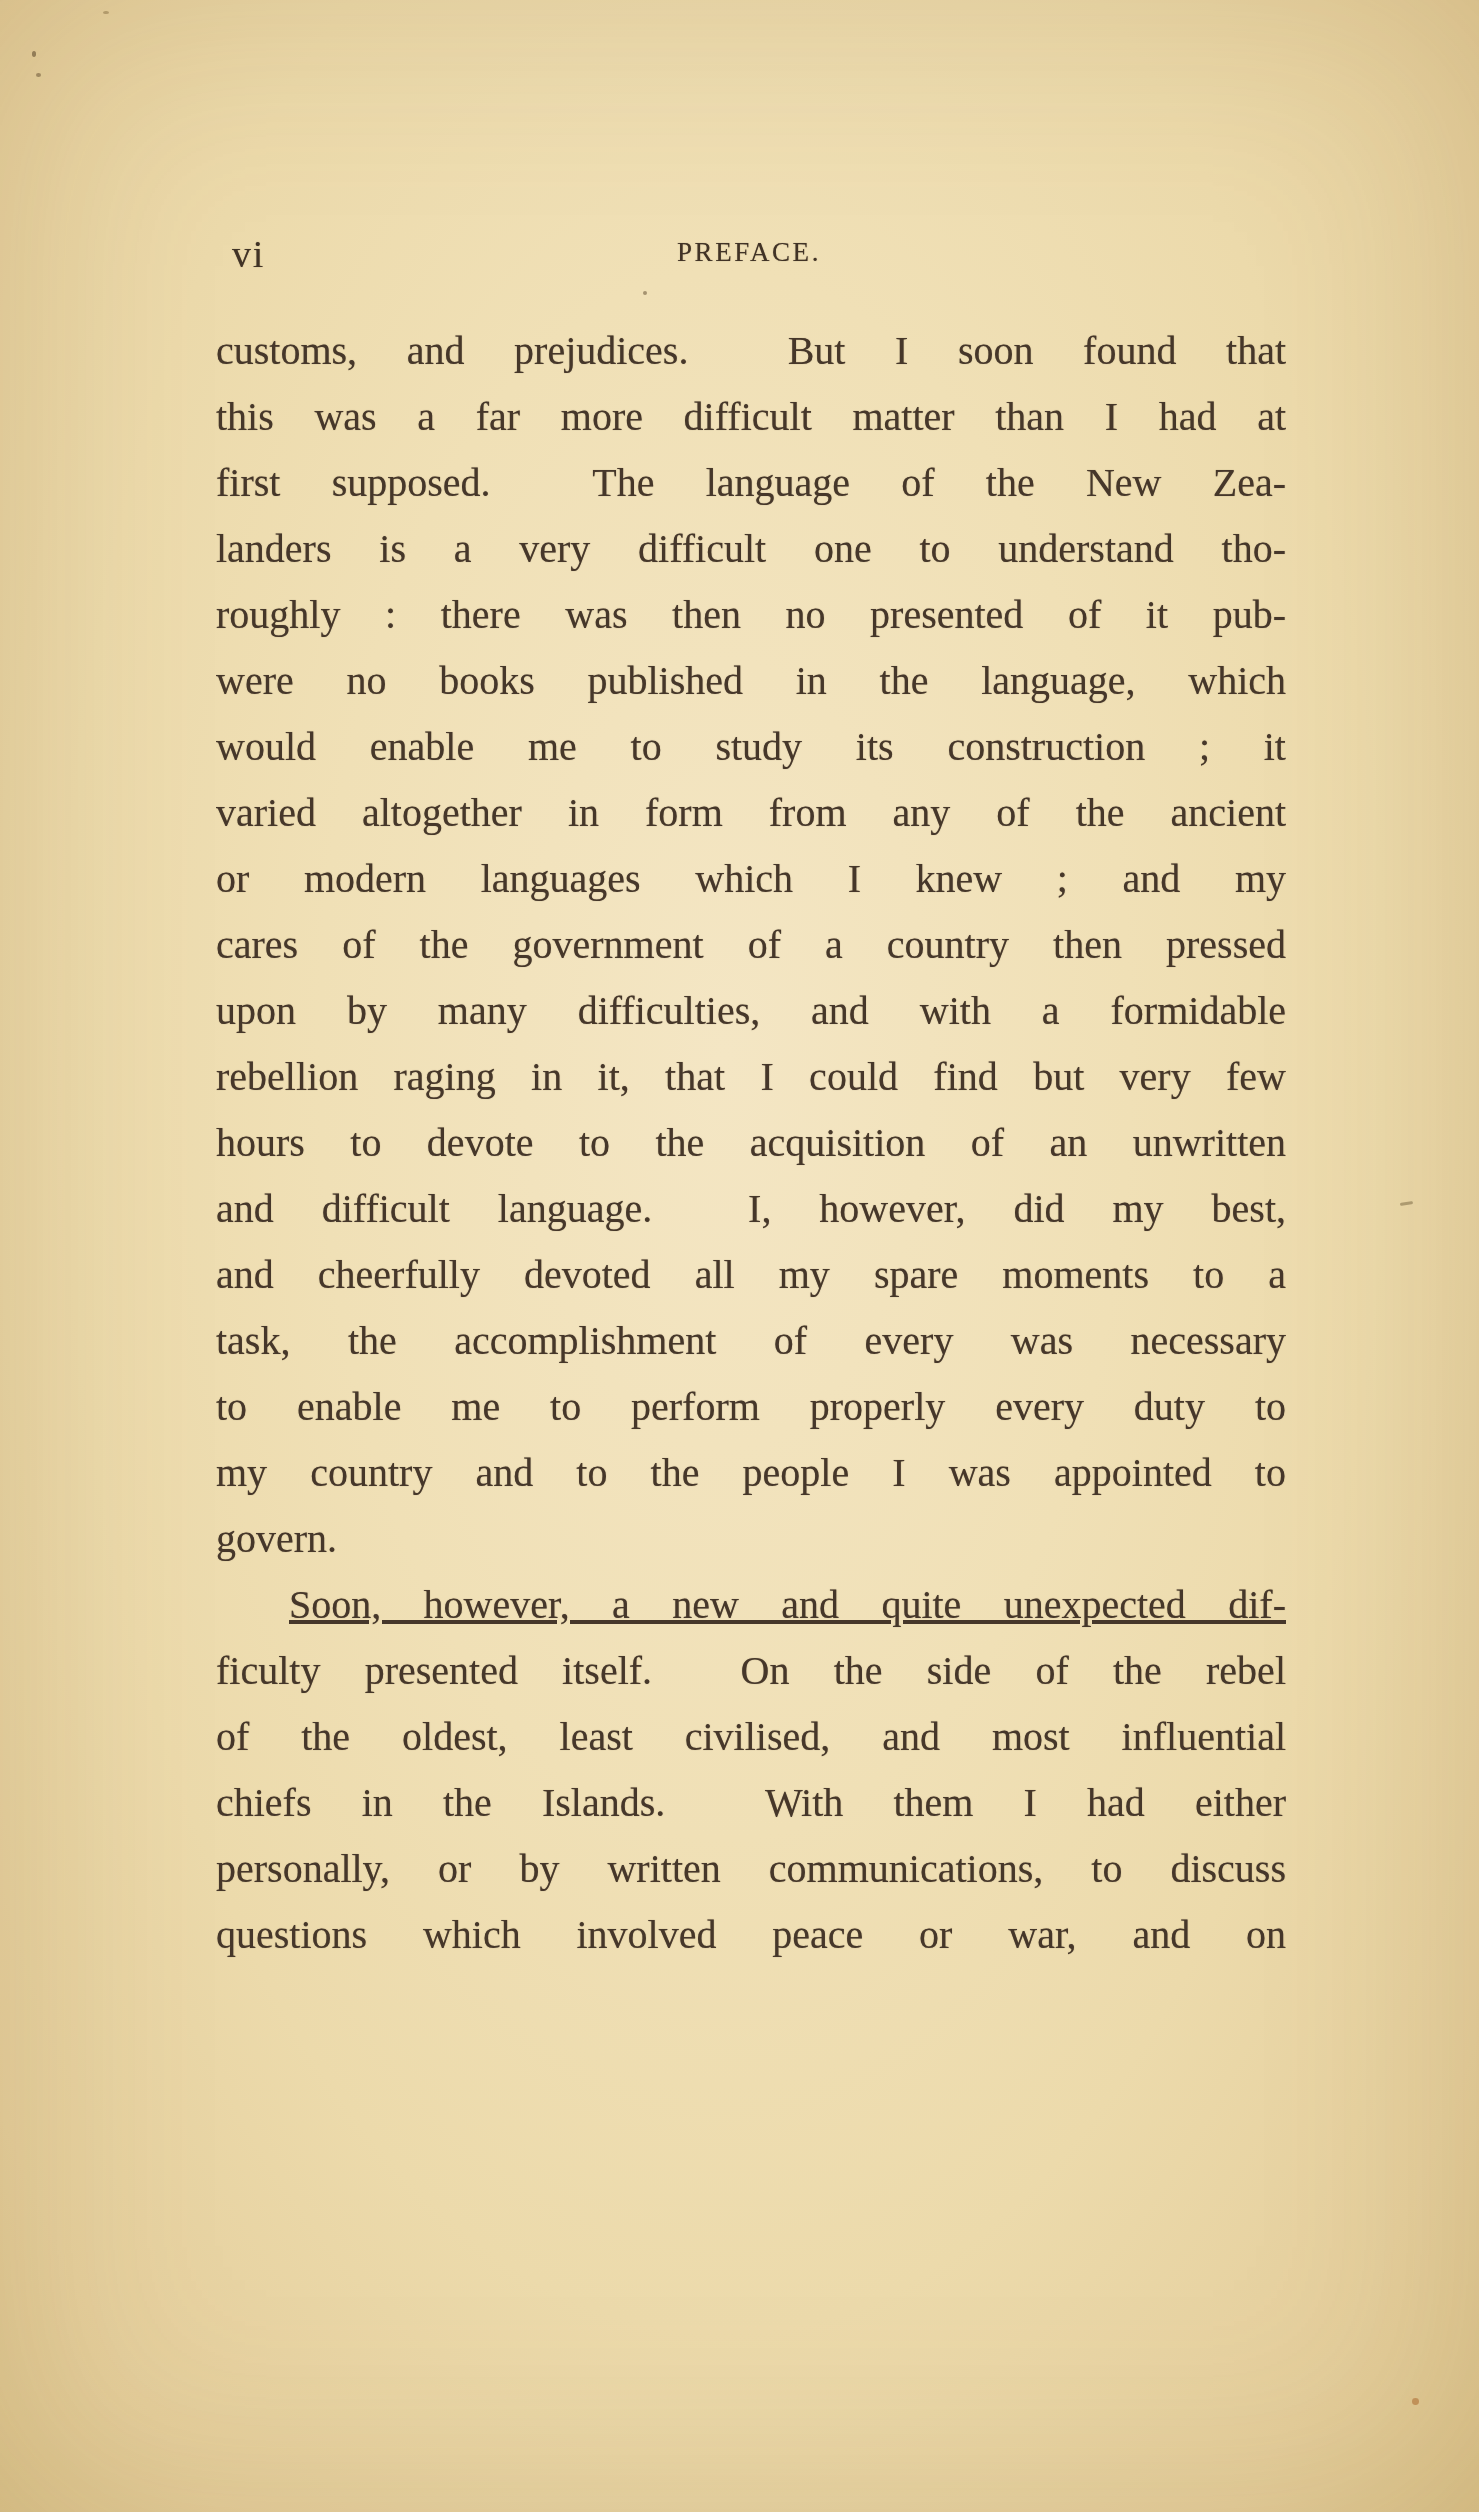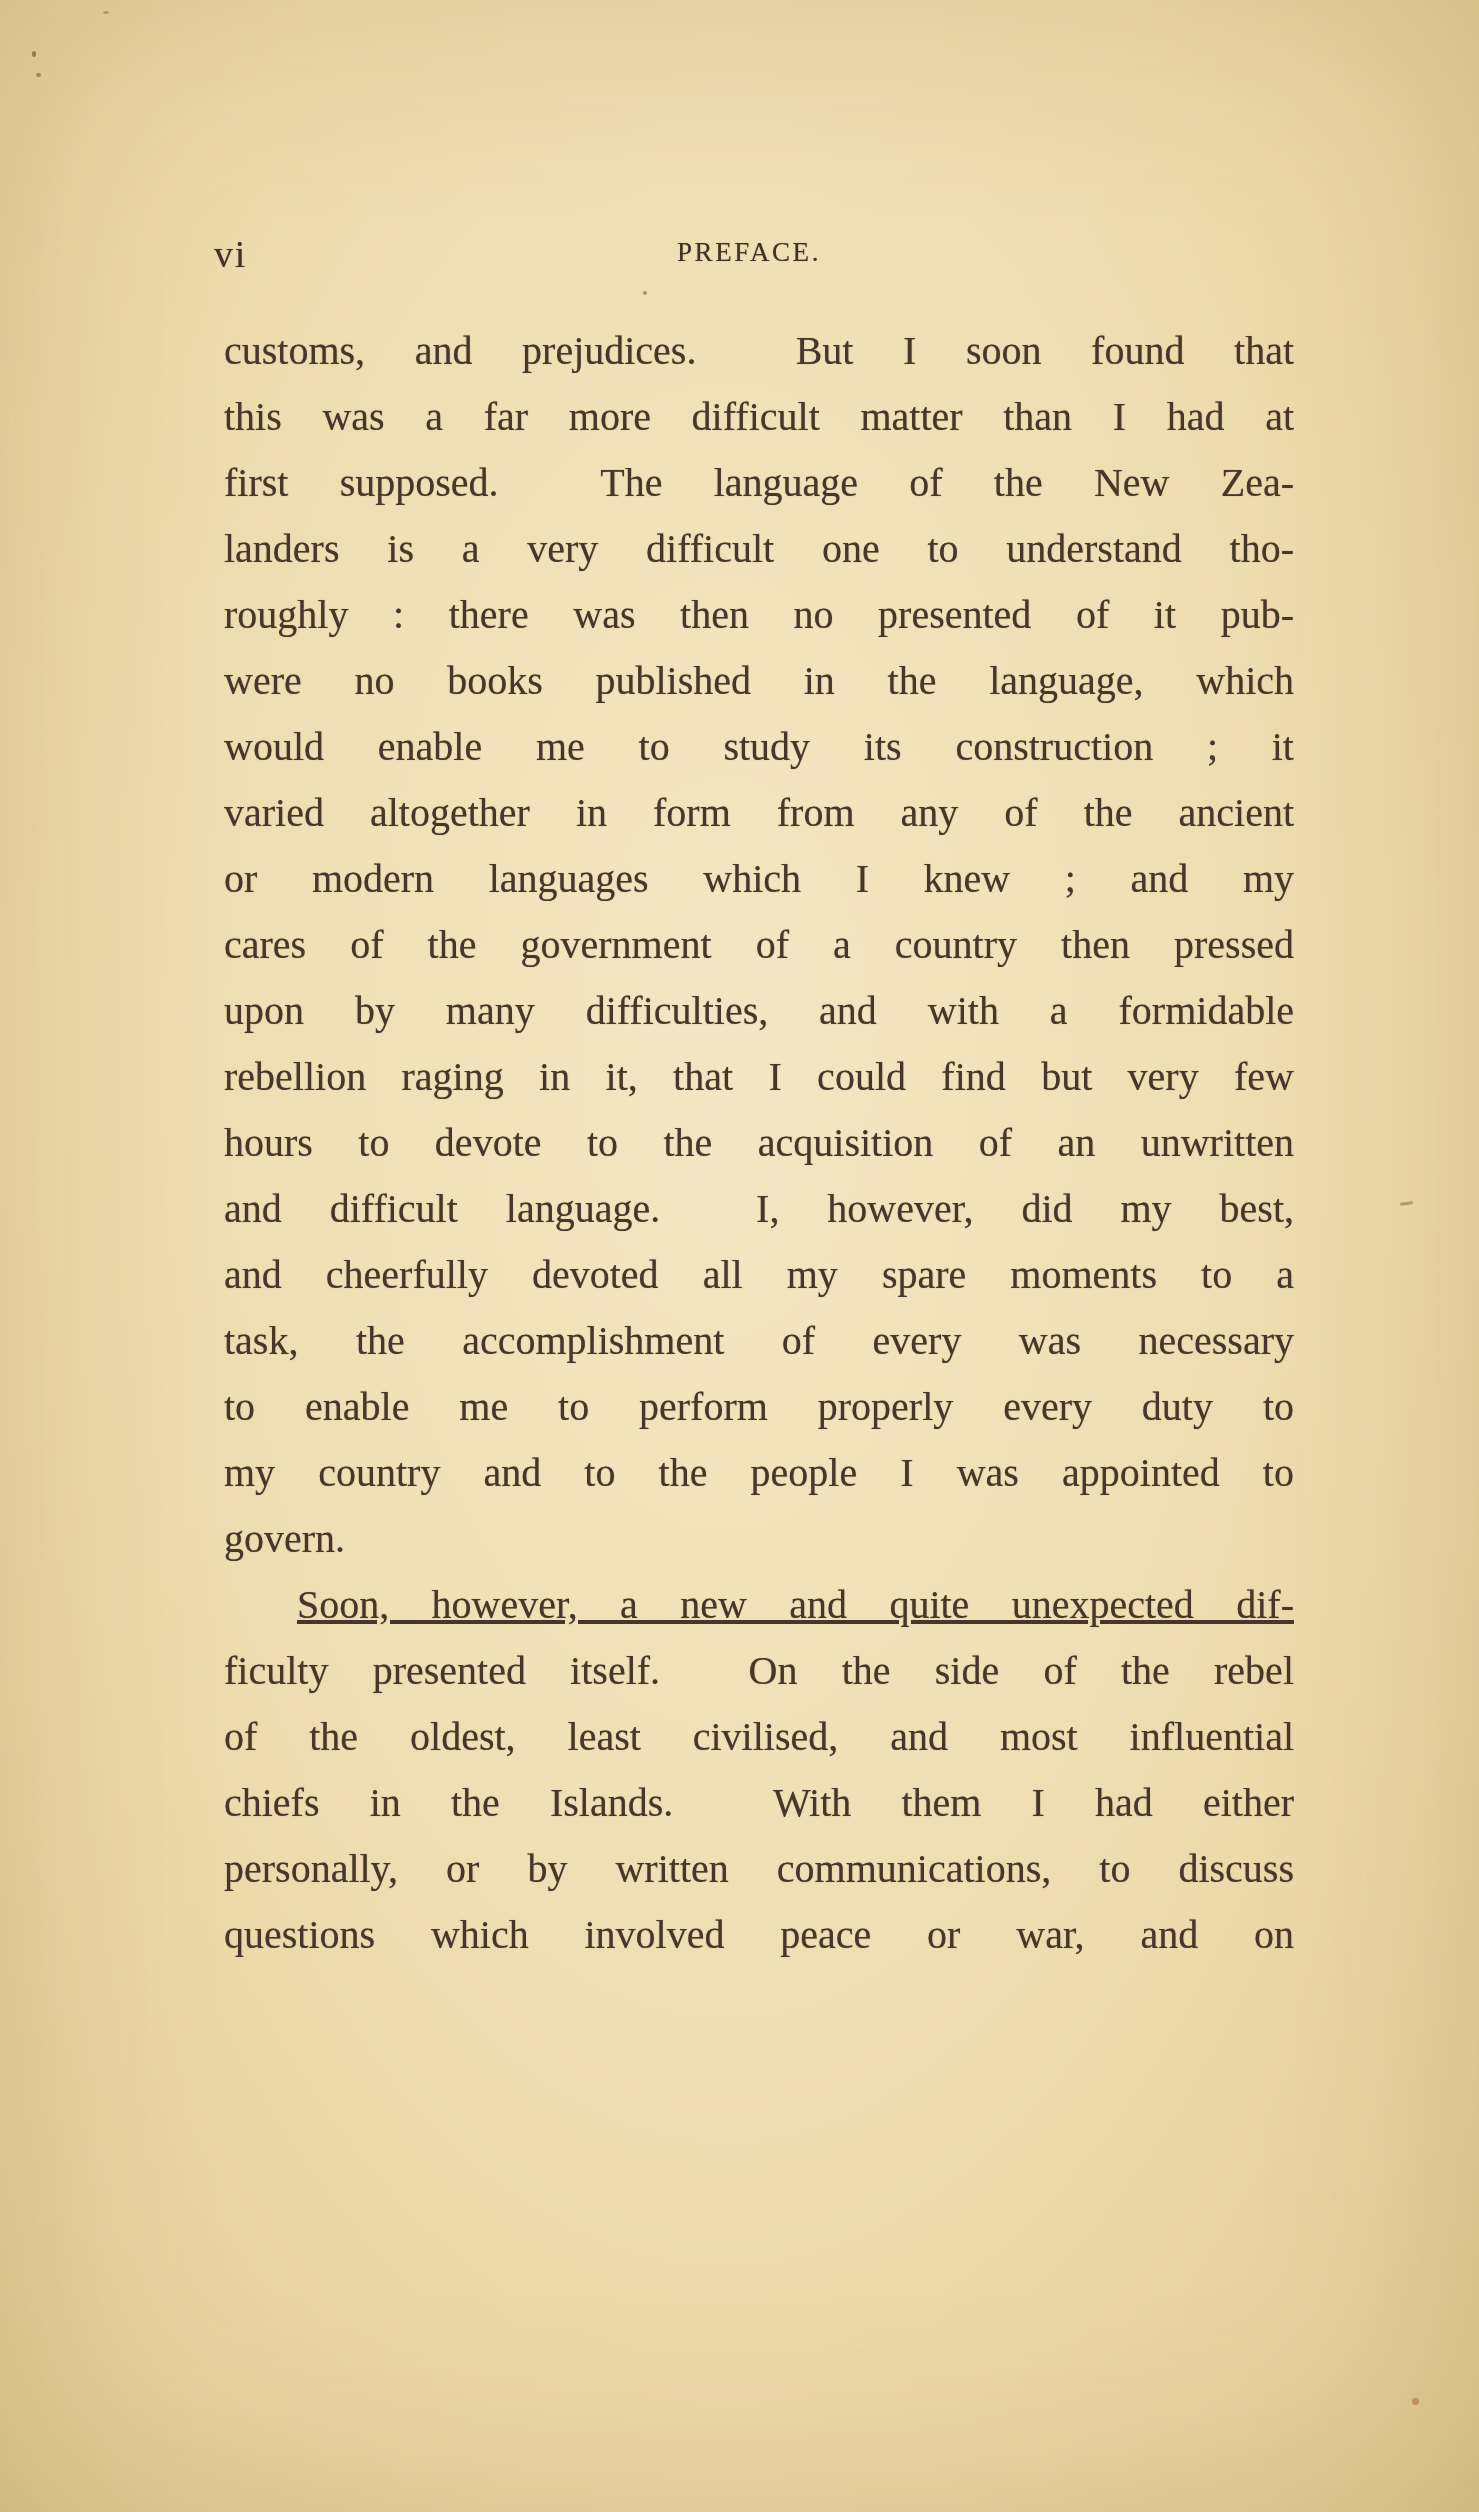--- a/index.html
+++ b/index.html
@@ -28,21 +28,21 @@
   }
   .pagehead {
     position: absolute;
     left: 214px;
     top: 227px;
     width: 1070px;
     height: 60px;
   }
   .folio {
     position: absolute;
-    left: 0;
+    left: 18px;
     top: 3.4px;
     font-size: 38px;
     line-height: 48px;
     letter-spacing: 1.7px;
     color: #413326;
     text-shadow: 0 0 0.9px rgba(60, 45, 28, 0.55);
   }
   .running-title {
     position: absolute;
     left: 0;
@@ -50,21 +50,21 @@
     top: 0;
     text-align: center;
     font-size: 27px;
     line-height: 51px;
     letter-spacing: 2.6px;
     color: #413326;
     text-shadow: 0 0 0.9px rgba(60, 45, 28, 0.55);
   }
   .textblock {
     position: absolute;
-    left: 224px;
+    left: 216px;
     top: 318px;
     width: 1070px;
   }
   .line {
     height: 66px;
     line-height: 66px;
     font-size: 40px;
     text-align: justify;
     text-align-last: justify;
     overflow: hidden;

